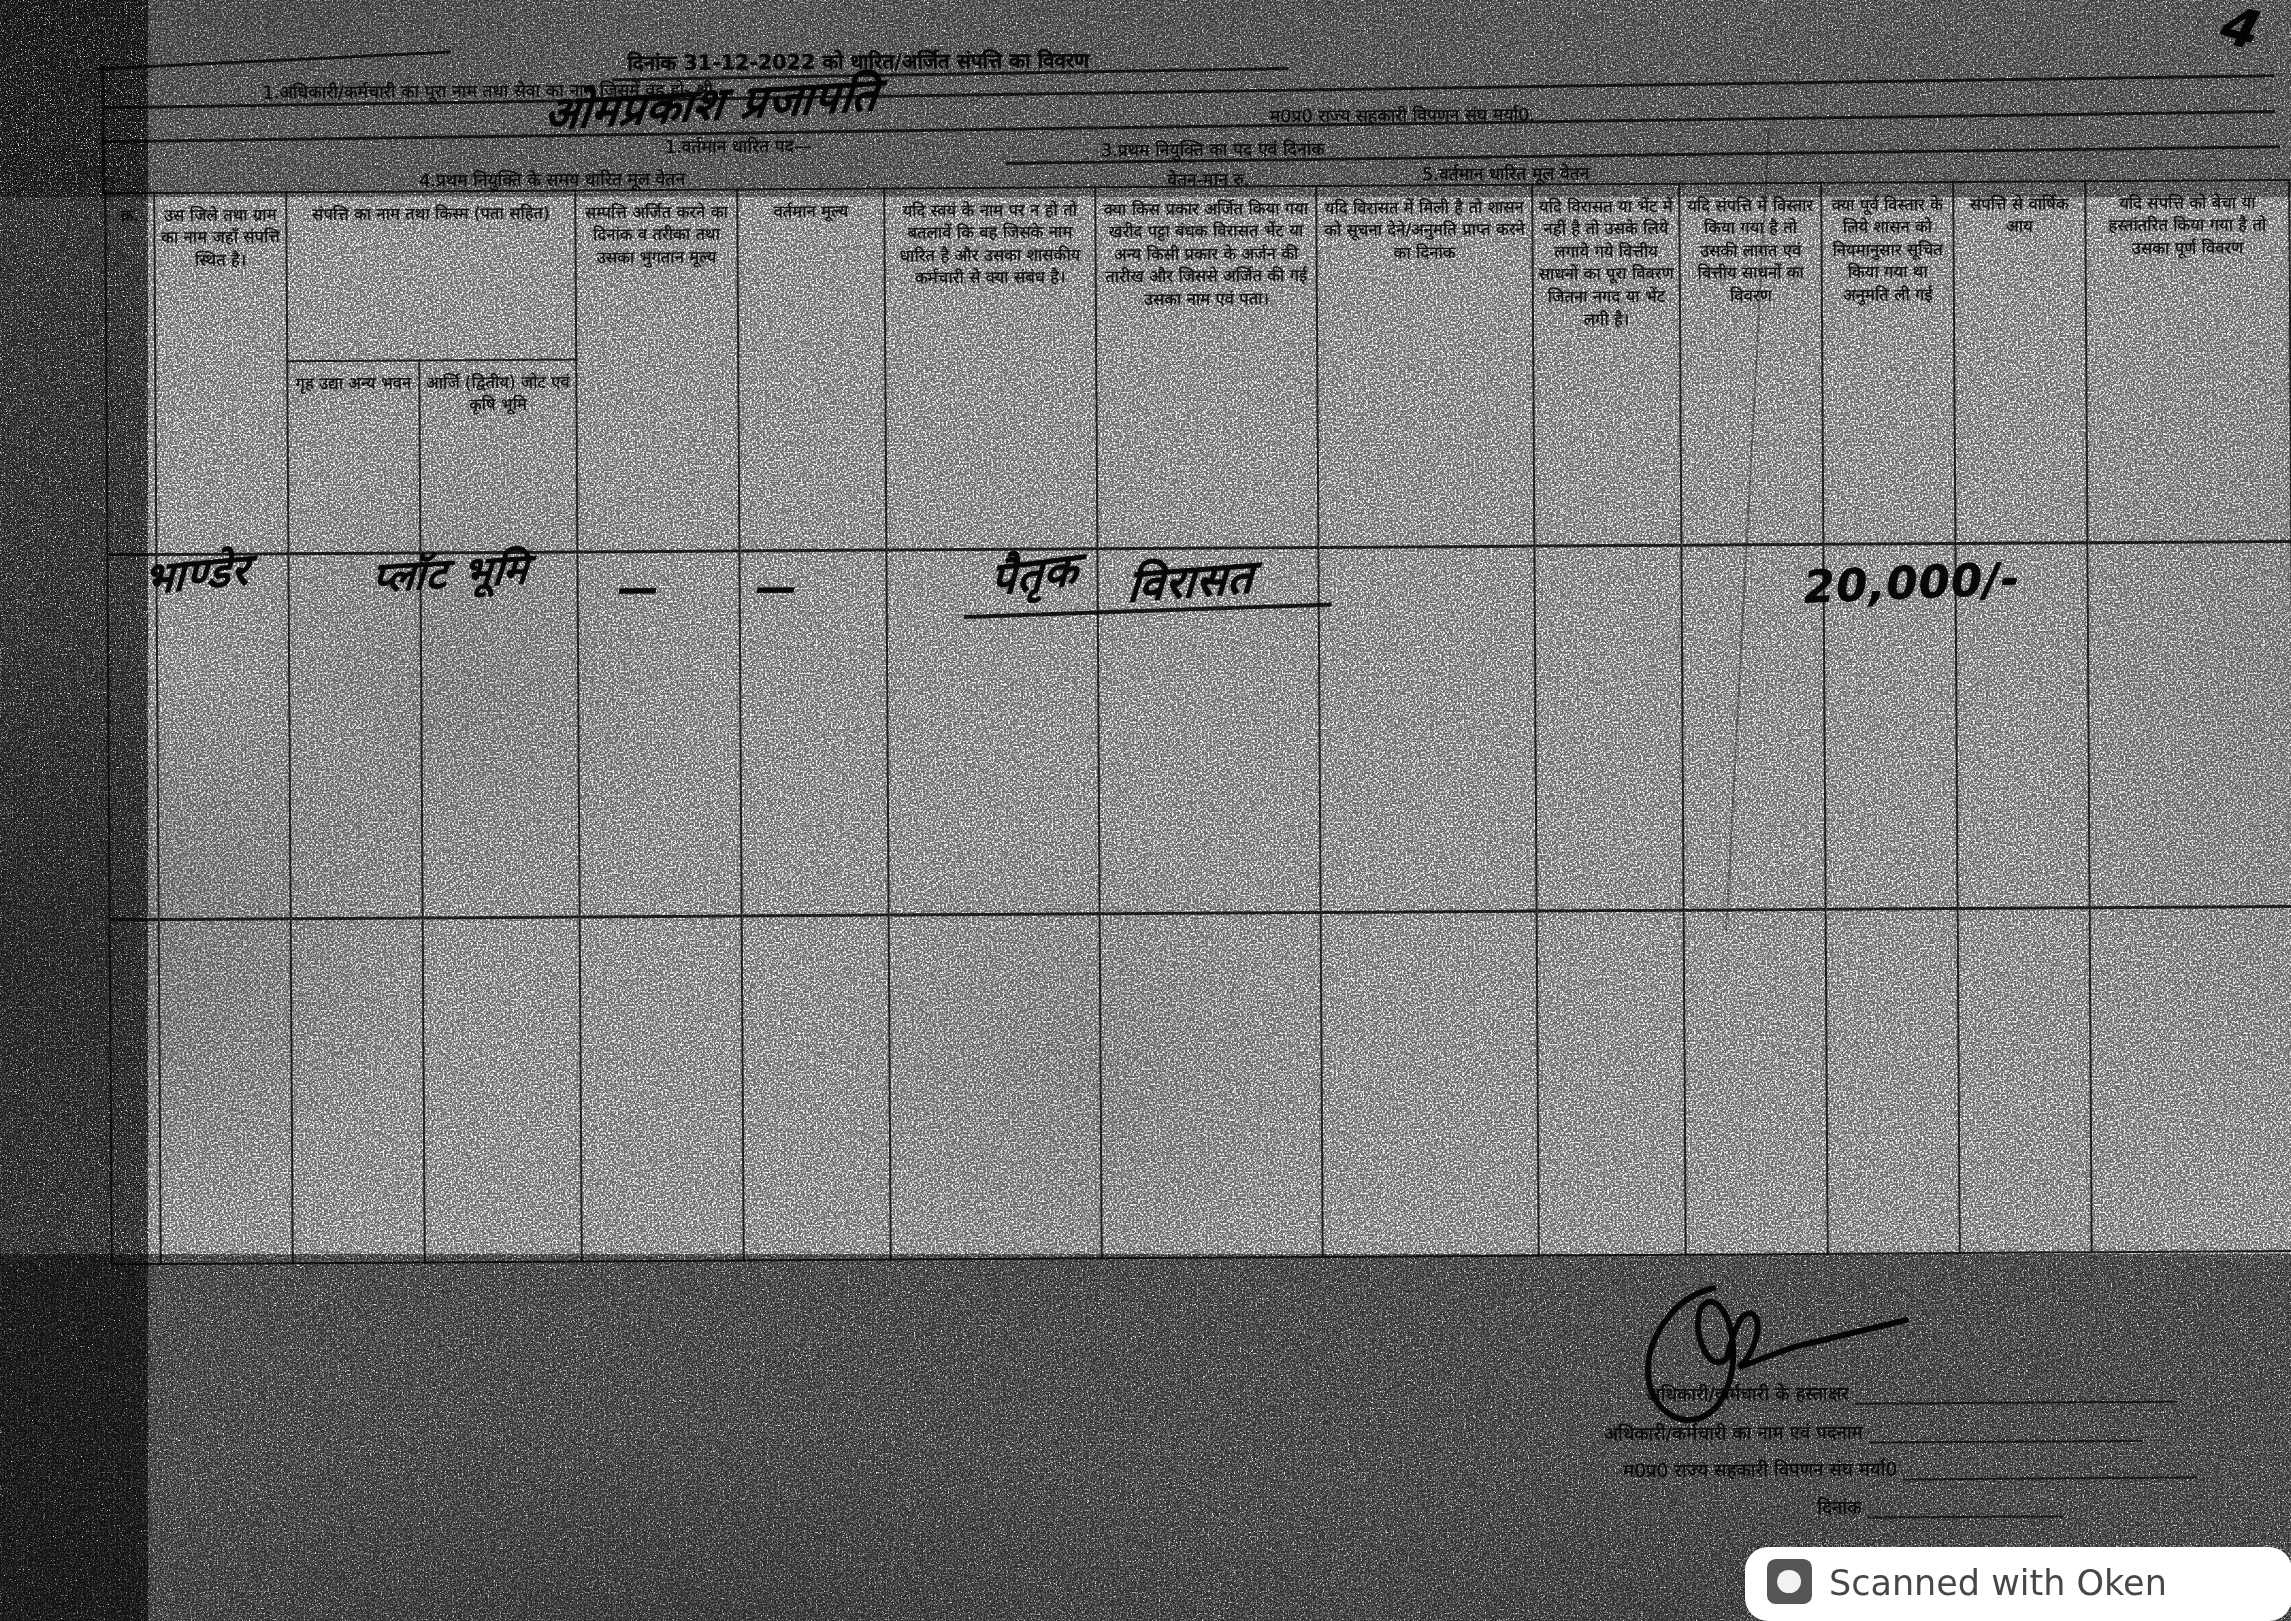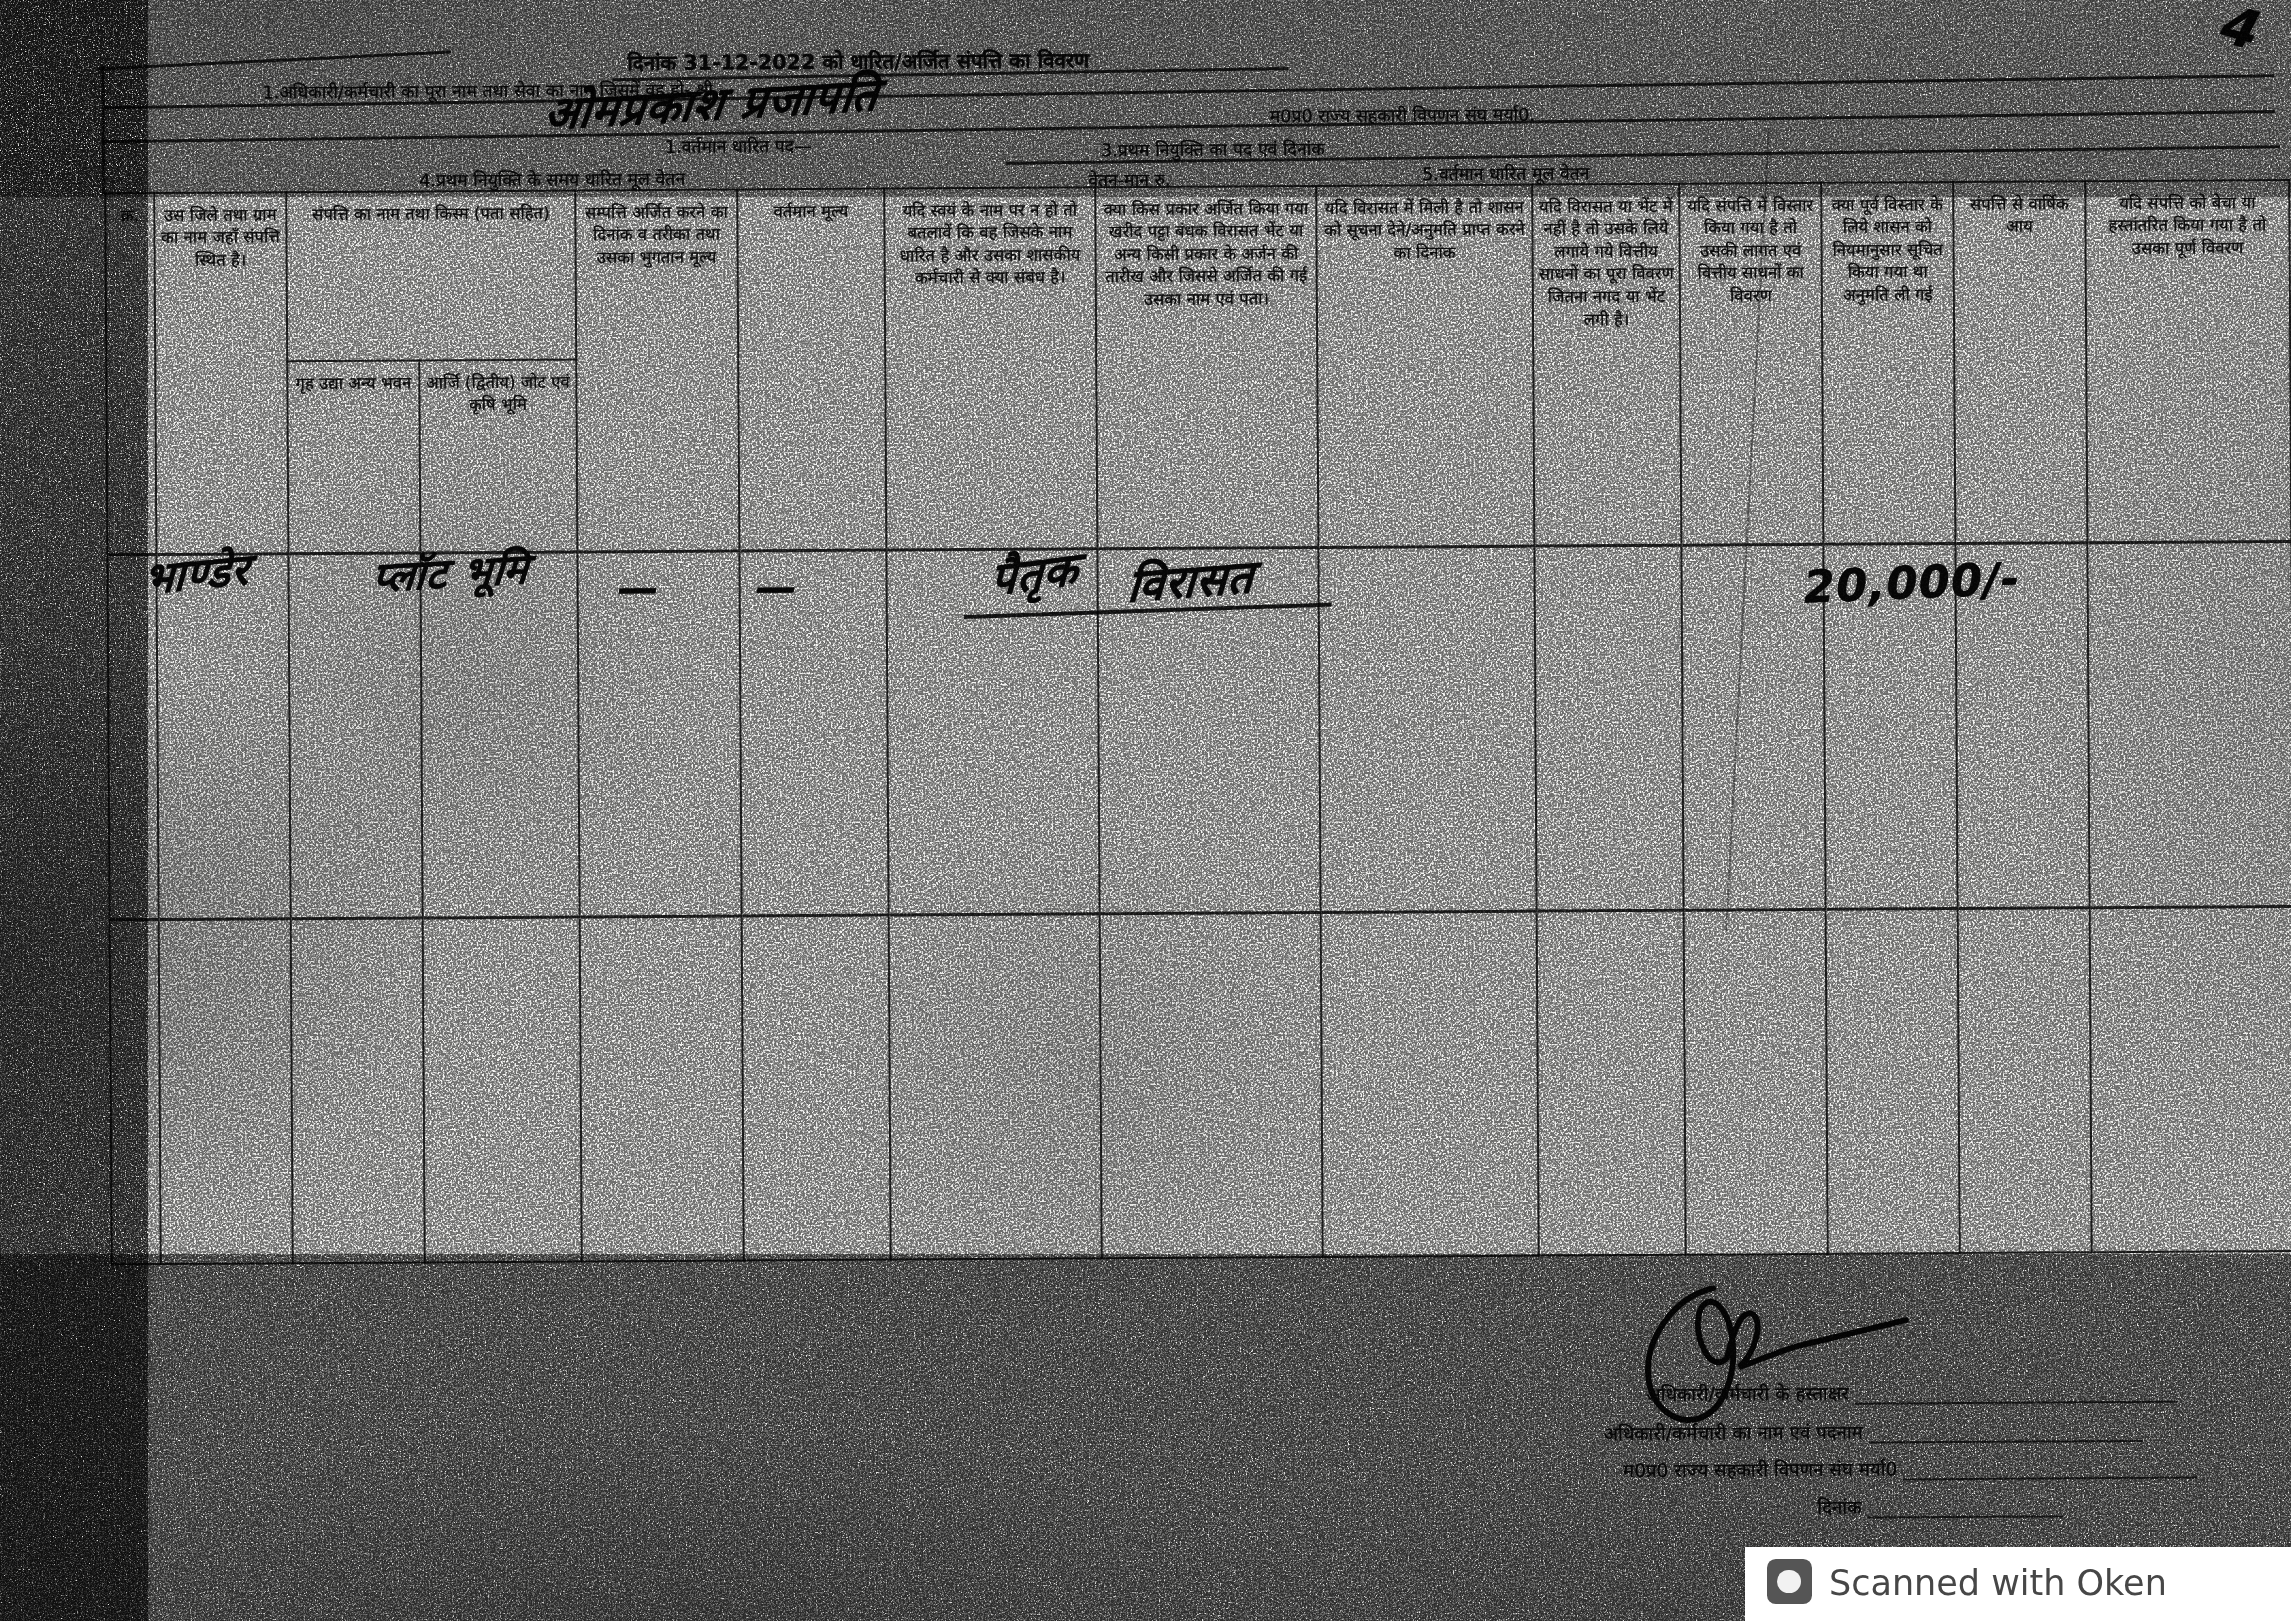--- a/index.html
+++ b/index.html
@@ -43,21 +43,21 @@
   }
   tr.hrow1{height:169px;} tr.hrow2{height:192px;}
   tr.drow1{height:365px;} tr.drow2{height:345px;}
   table.form td{border-top-width:3.9px;}
 
   .crease{position:absolute; width:2px; background:rgba(25,25,25,.4); transform-origin:top center;}
 
   .footer-line{position:absolute; white-space:nowrap; font-size:18.6px; text-shadow:0 0 1px rgba(0,0,0,.8);}
   .footer-line .fill{display:inline-block; border-bottom:2.9px solid rgba(20,20,20,.8); height:1em; vertical-align:bottom;}
 
-  .wm-bar{position:absolute; left:1745px; top:1547px; width:547px; height:74px; background:#ffffff; z-index:50;}
+  .wm-bar{position:absolute; left:1745px; top:1547px; width:547px; height:74px; background:#ffffff; z-index:50;border-radius:23px;}
   .wm-icon{
     position:absolute; left:21.6px; top:11.8px; width:45px; height:45px;
     background:#555; border-radius:8.8px;
   }
   .wm-icon:before{
     content:""; position:absolute; left:10.8px; top:10.8px; width:23.5px; height:23.5px;
     border-radius:50%; background:#f2f2f2;
   }
   .wm-text{position:absolute; left:84px; top:15.7px; font-size:35px; color:#474747; white-space:nowrap; filter:blur(0.4px);}
 
@@ -80,21 +80,21 @@
     <div class="rule" style="left:617px;top:75px;width:676px;transform:rotate(-0.6deg);"></div>
 
     <div class="t" style="left:267px;top:74px;font-size:17.6px;">1.अधिकारी/कर्मचारी का पूरा नाम तथा सेवा का नाम जिसमें वह हो- श्री</div>
     <div class="t" style="left:1274px;top:104px;font-size:17.6px;">म0प्र0 राज्य सहकारी विपणन संघ मर्या0.</div>
 
     <div class="t" style="left:669px;top:131px;font-size:17.6px;">1.वर्तमान धारित पद—</div>
     <div class="hw" style="left:549px;top:69px;font-size:45px;transform:rotate(-3deg) skewX(-10deg);">ओमप्रकाश प्रजापति</div>
     <div class="t" style="left:1105px;top:137px;font-size:17.6px;">3.प्रथम नियुक्ति का पद एवं दिनांक</div>
 
     <div class="t" style="left:423px;top:163px;font-size:17.6px;">4.प्रथम नियुक्ति के समय धारित मूल वेतन</div>
-    <div class="t" style="left:1060px;top:167px;font-size:17.6px;padding-left:32px;">वेतन-मान रु.</div>
+    <div class="t" style="left:1139px;top:167px;font-size:17.6px;padding-left:32px;">वेतन-मान रु.</div>
     <div class="t" style="left:1426px;top:163px;font-size:17.6px;">5.वर्तमान धारित मूल वेतन</div>
 
     <div class="hw" style="left:2227px;top:3.9px;font-size:53px;transform:rotate(16deg);">4</div>
 
     <table class="form">
       <colgroup>
         <col style="width:49px">
           <col style="width:132px">
           <col style="width:132px">
           <col style="width:157px">

